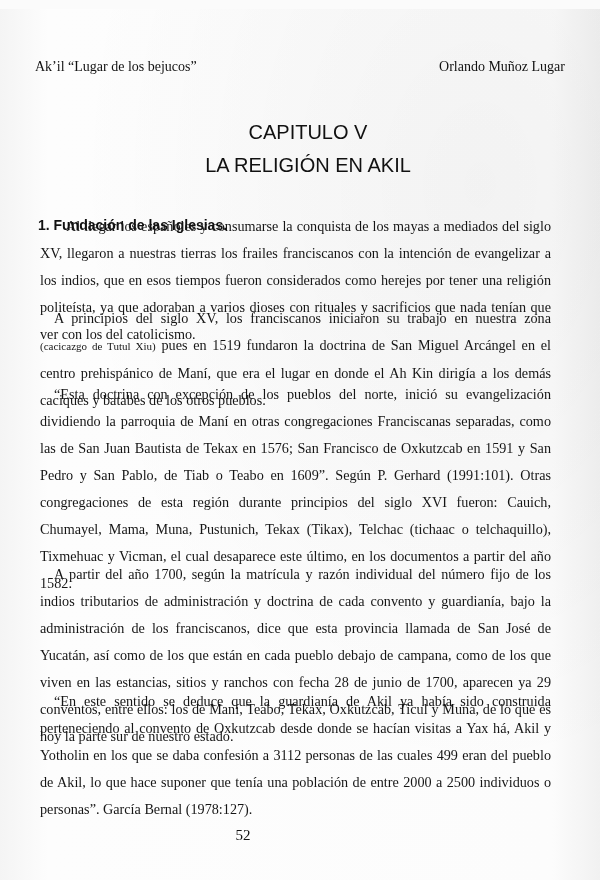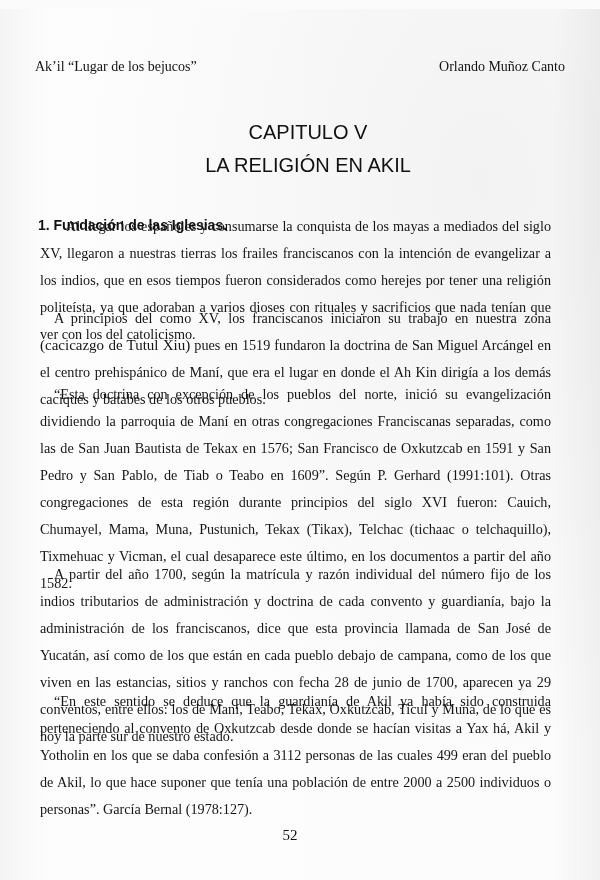--- a/index.html
+++ b/index.html
@@ -30,53 +30,53 @@
     position: absolute; top: 178px; left: 38px;
     font-family: "Liberation Sans", sans-serif; font-size: 14px; font-weight: bold; margin-top: 30px;
   }
   .body-text {
     position: absolute; left: 40px; width: 511px;
     font-family: Liberation Serif, serif; font-size: 14.2px; line-height: 27px;
     text-align: justify; color: #151515;
   }
   .body-text p { margin: 0; text-indent: 26px; }
   .body-text p.small-indent { text-indent: 14px; }
-  .small { font-size: 15px; }
+  .small { font-size: 11px; }
   .p1 { top: 204px; }
   .p2 { top: 296px; }
   .p3 { top: 372px; }
   .p4 { top: 515px; }
   .p5 { top: 552px; }
   .p6 { top: 679px; }
   .folio {
     position: absolute; top: 818px; left: 0; width: 486px; text-align: center;
-    font-family: "Liberation Serif", serif; font-size: 15px; padding-left: 47px;
+    font-family: "Liberation Serif", serif; font-size: 15px;
   }
 </style>
 </head>
 <body>
 
 <div class="page">
 
   <div class="run-head">
     <span>Ak’il “Lugar de los bejucos”</span>
-    <span>Orlando Muñoz Canto</span>
+    <span>Orlando Muñoz Lugar</span>
   </div>
 
   <div class="chapter c1">CAPITULO  V</div>
   <div class="chapter c2">LA RELIGIÓN EN AKIL</div>
 
   <div class="section">1. Fundación de las Iglesias.</div>
 
   <div class="body-text p1">
     <p>Al llegar los españoles y consumarse la conquista de los mayas a mediados del siglo XV, llegaron a nuestras tierras los frailes franciscanos con la intención de evangelizar a los indios, que en esos tiempos fueron considerados como herejes por tener una religión politeísta, ya que adoraban a varios dioses con rituales y sacrificios que nada tenían que ver con los del catolicismo.</p>
   </div>
 
   <div class="body-text p2">
-    <p class="small-indent"><span>A principios del como XV, los franciscanos iniciaron su trabajo en nuestra zona </span><span class="small">(cacicazgo de Tutul Xiu)</span><span> pues en 1519 fundaron la doctrina de San Miguel Arcángel en el centro prehispánico de Maní, que era el lugar en donde el Ah Kin dirigía a los demás caciques y batabes de los otros pueblos.</span></p>
+    <p class="small-indent"><span>A principios del siglo XV, los franciscanos iniciaron su trabajo en nuestra zona </span><span class="small">(cacicazgo de Tutul Xiu)</span><span> pues en 1519 fundaron la doctrina de San Miguel Arcángel en el centro prehispánico de Maní, que era el lugar en donde el Ah Kin dirigía a los demás caciques y batabes de los otros pueblos.</span></p>
   </div>
 
   <div class="body-text p3">
     <p class="small-indent">“Esta doctrina con excepción de los pueblos del norte, inició su evangelización dividiendo la parroquia de Maní en otras congregaciones Franciscanas separadas, como las de San Juan Bautista de Tekax en 1576; San Francisco de Oxkutzcab en 1591 y San Pedro y San Pablo, de Tiab o Teabo en 1609”. Según P. Gerhard (1991:101). Otras congregaciones de esta región durante principios del siglo XVI fueron: Cauich, Chumayel, Mama, Muna, Pustunich, Tekax (Tikax), Telchac (tichaac o telchaquillo), Tixmehuac y Vicman, el cual desaparece este último, en los documentos a partir del año 1582.</p>
   </div>
 
 
   <div class="body-text p5">
     <p class="small-indent">A partir del año 1700, según la matrícula y razón individual del número fijo de los indios tributarios de administración y doctrina de cada convento y guardianía, bajo la administración de los franciscanos, dice que esta provincia llamada de San José de Yucatán, así como de los que están en cada pueblo debajo de campana, como de los que viven en las estancias, sitios y ranchos con fecha 28 de junio de 1700, aparecen ya 29 conventos, entre ellos: los de Maní, Teabo, Tekax, Oxkutzcab, Ticul y Muna, de lo que es hoy la parte sur de nuestro estado.</p>
   </div>

